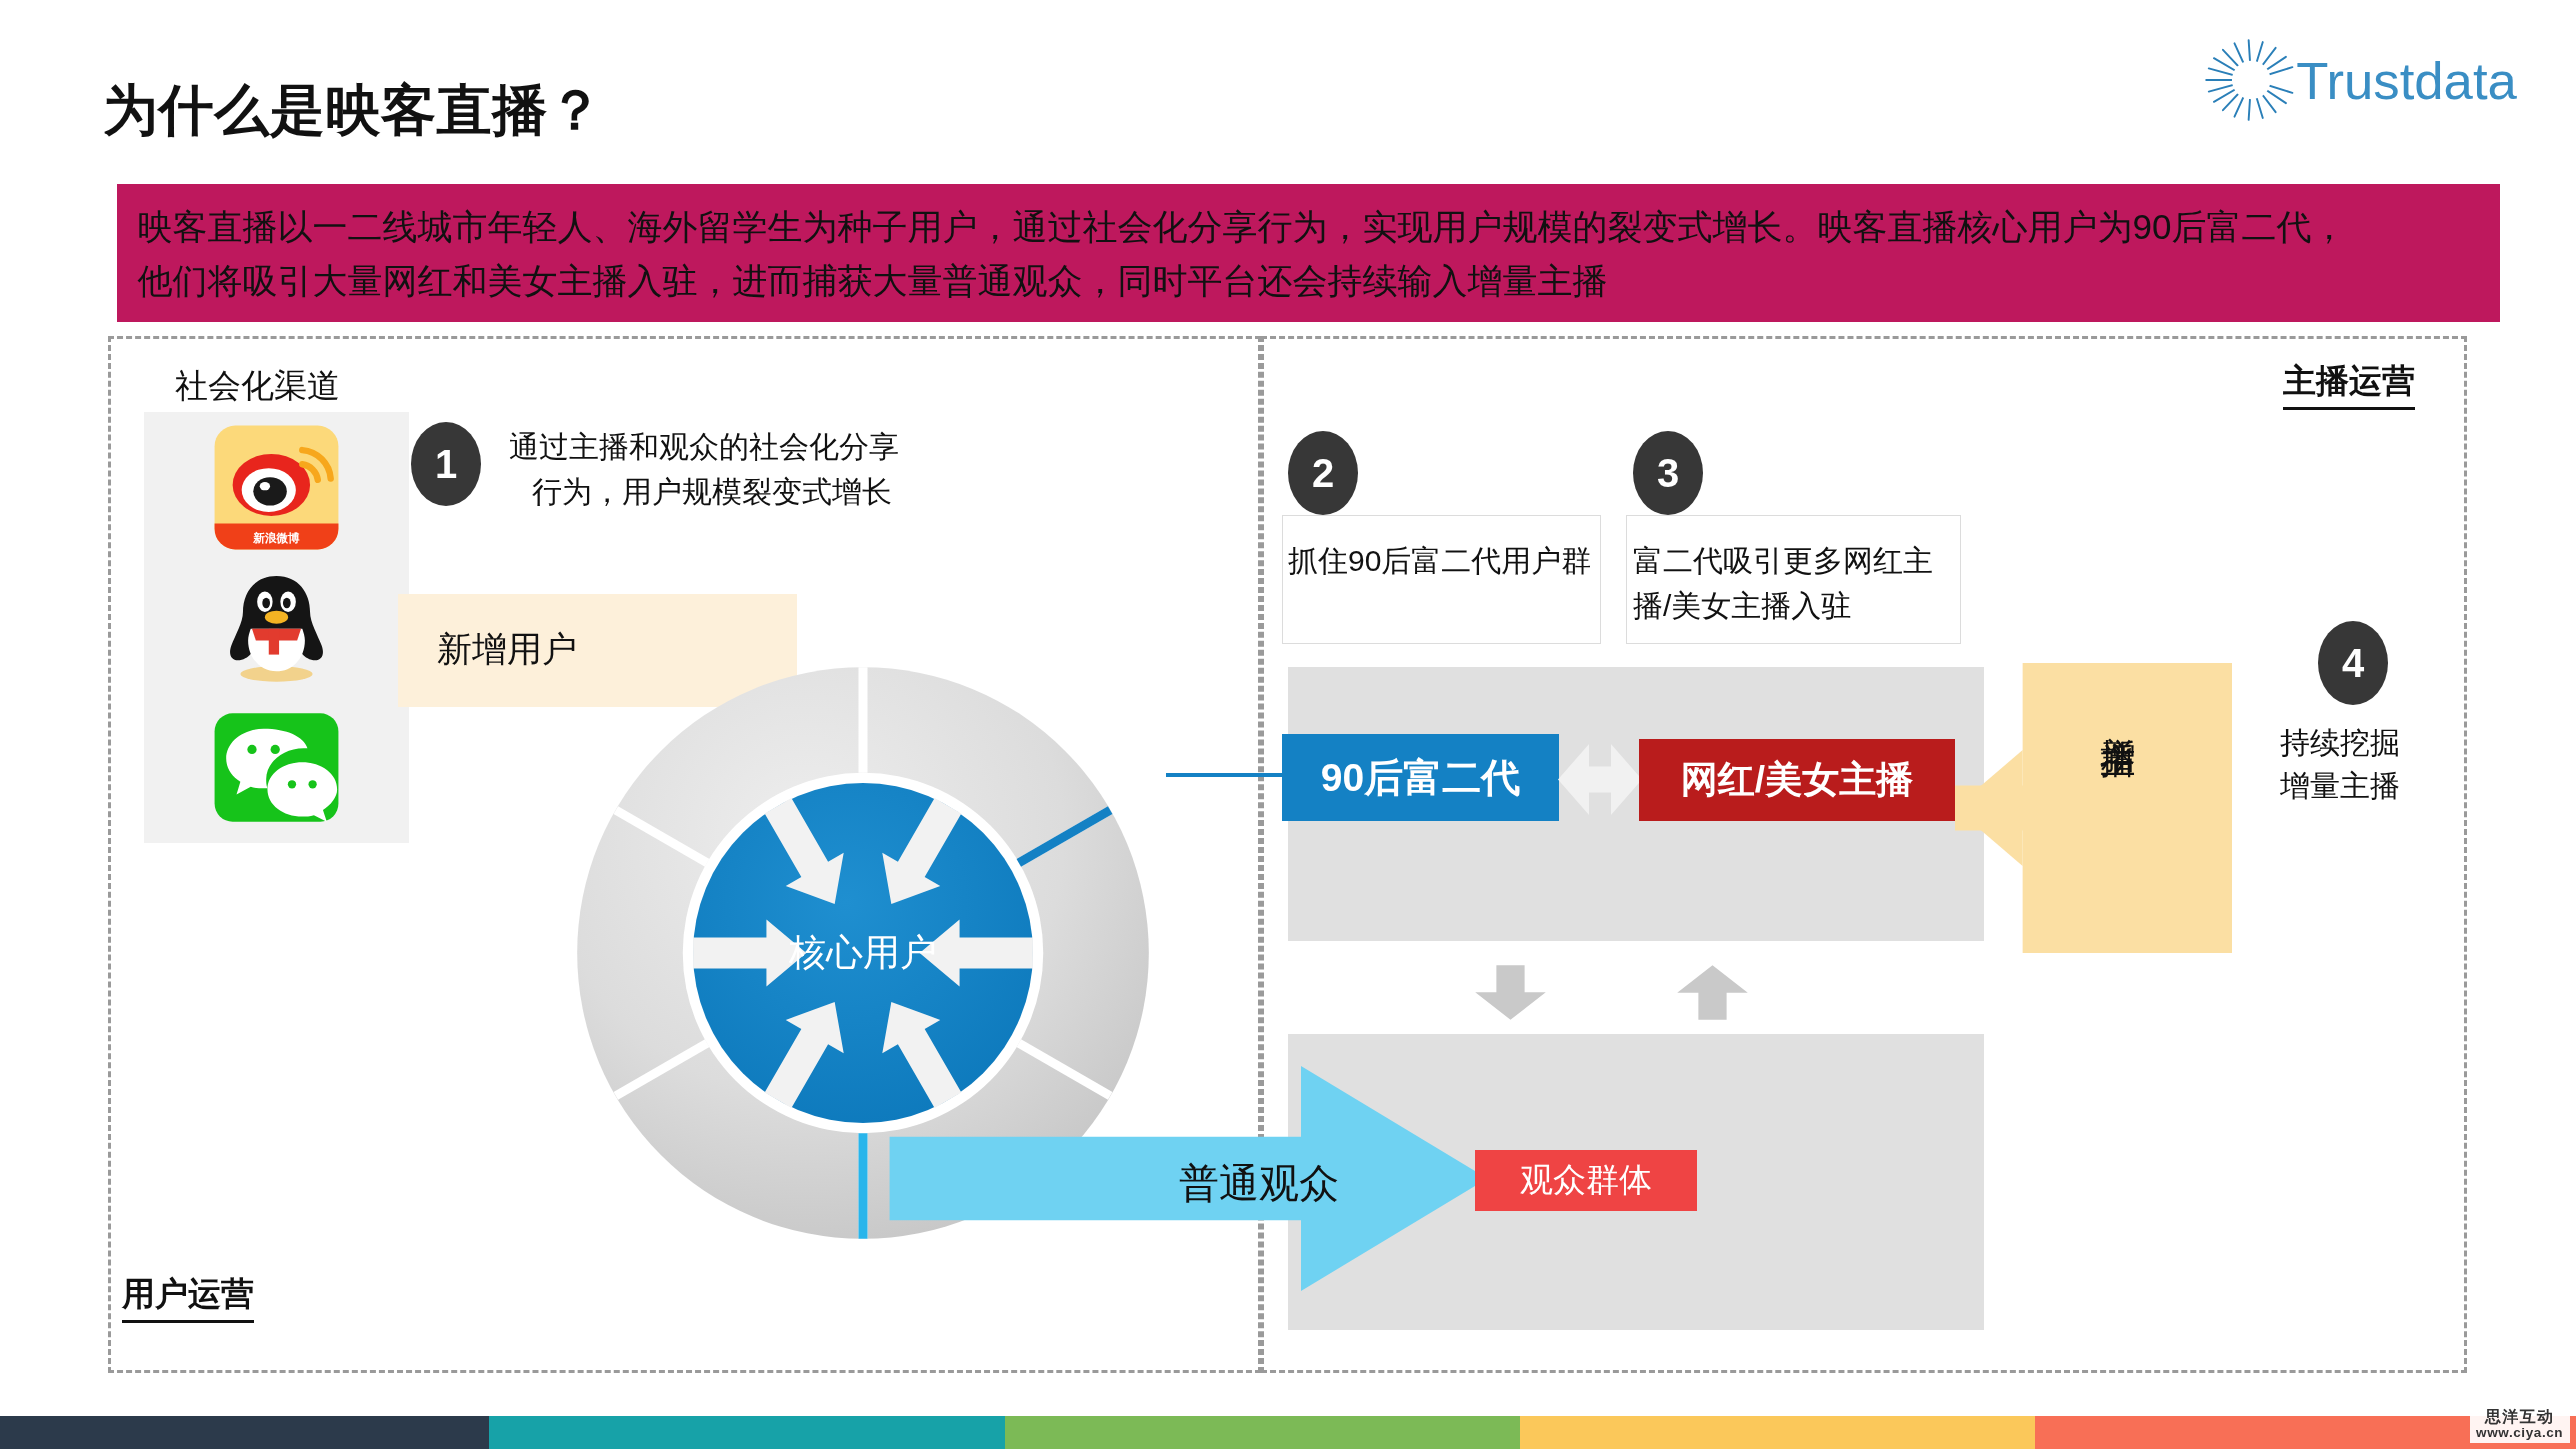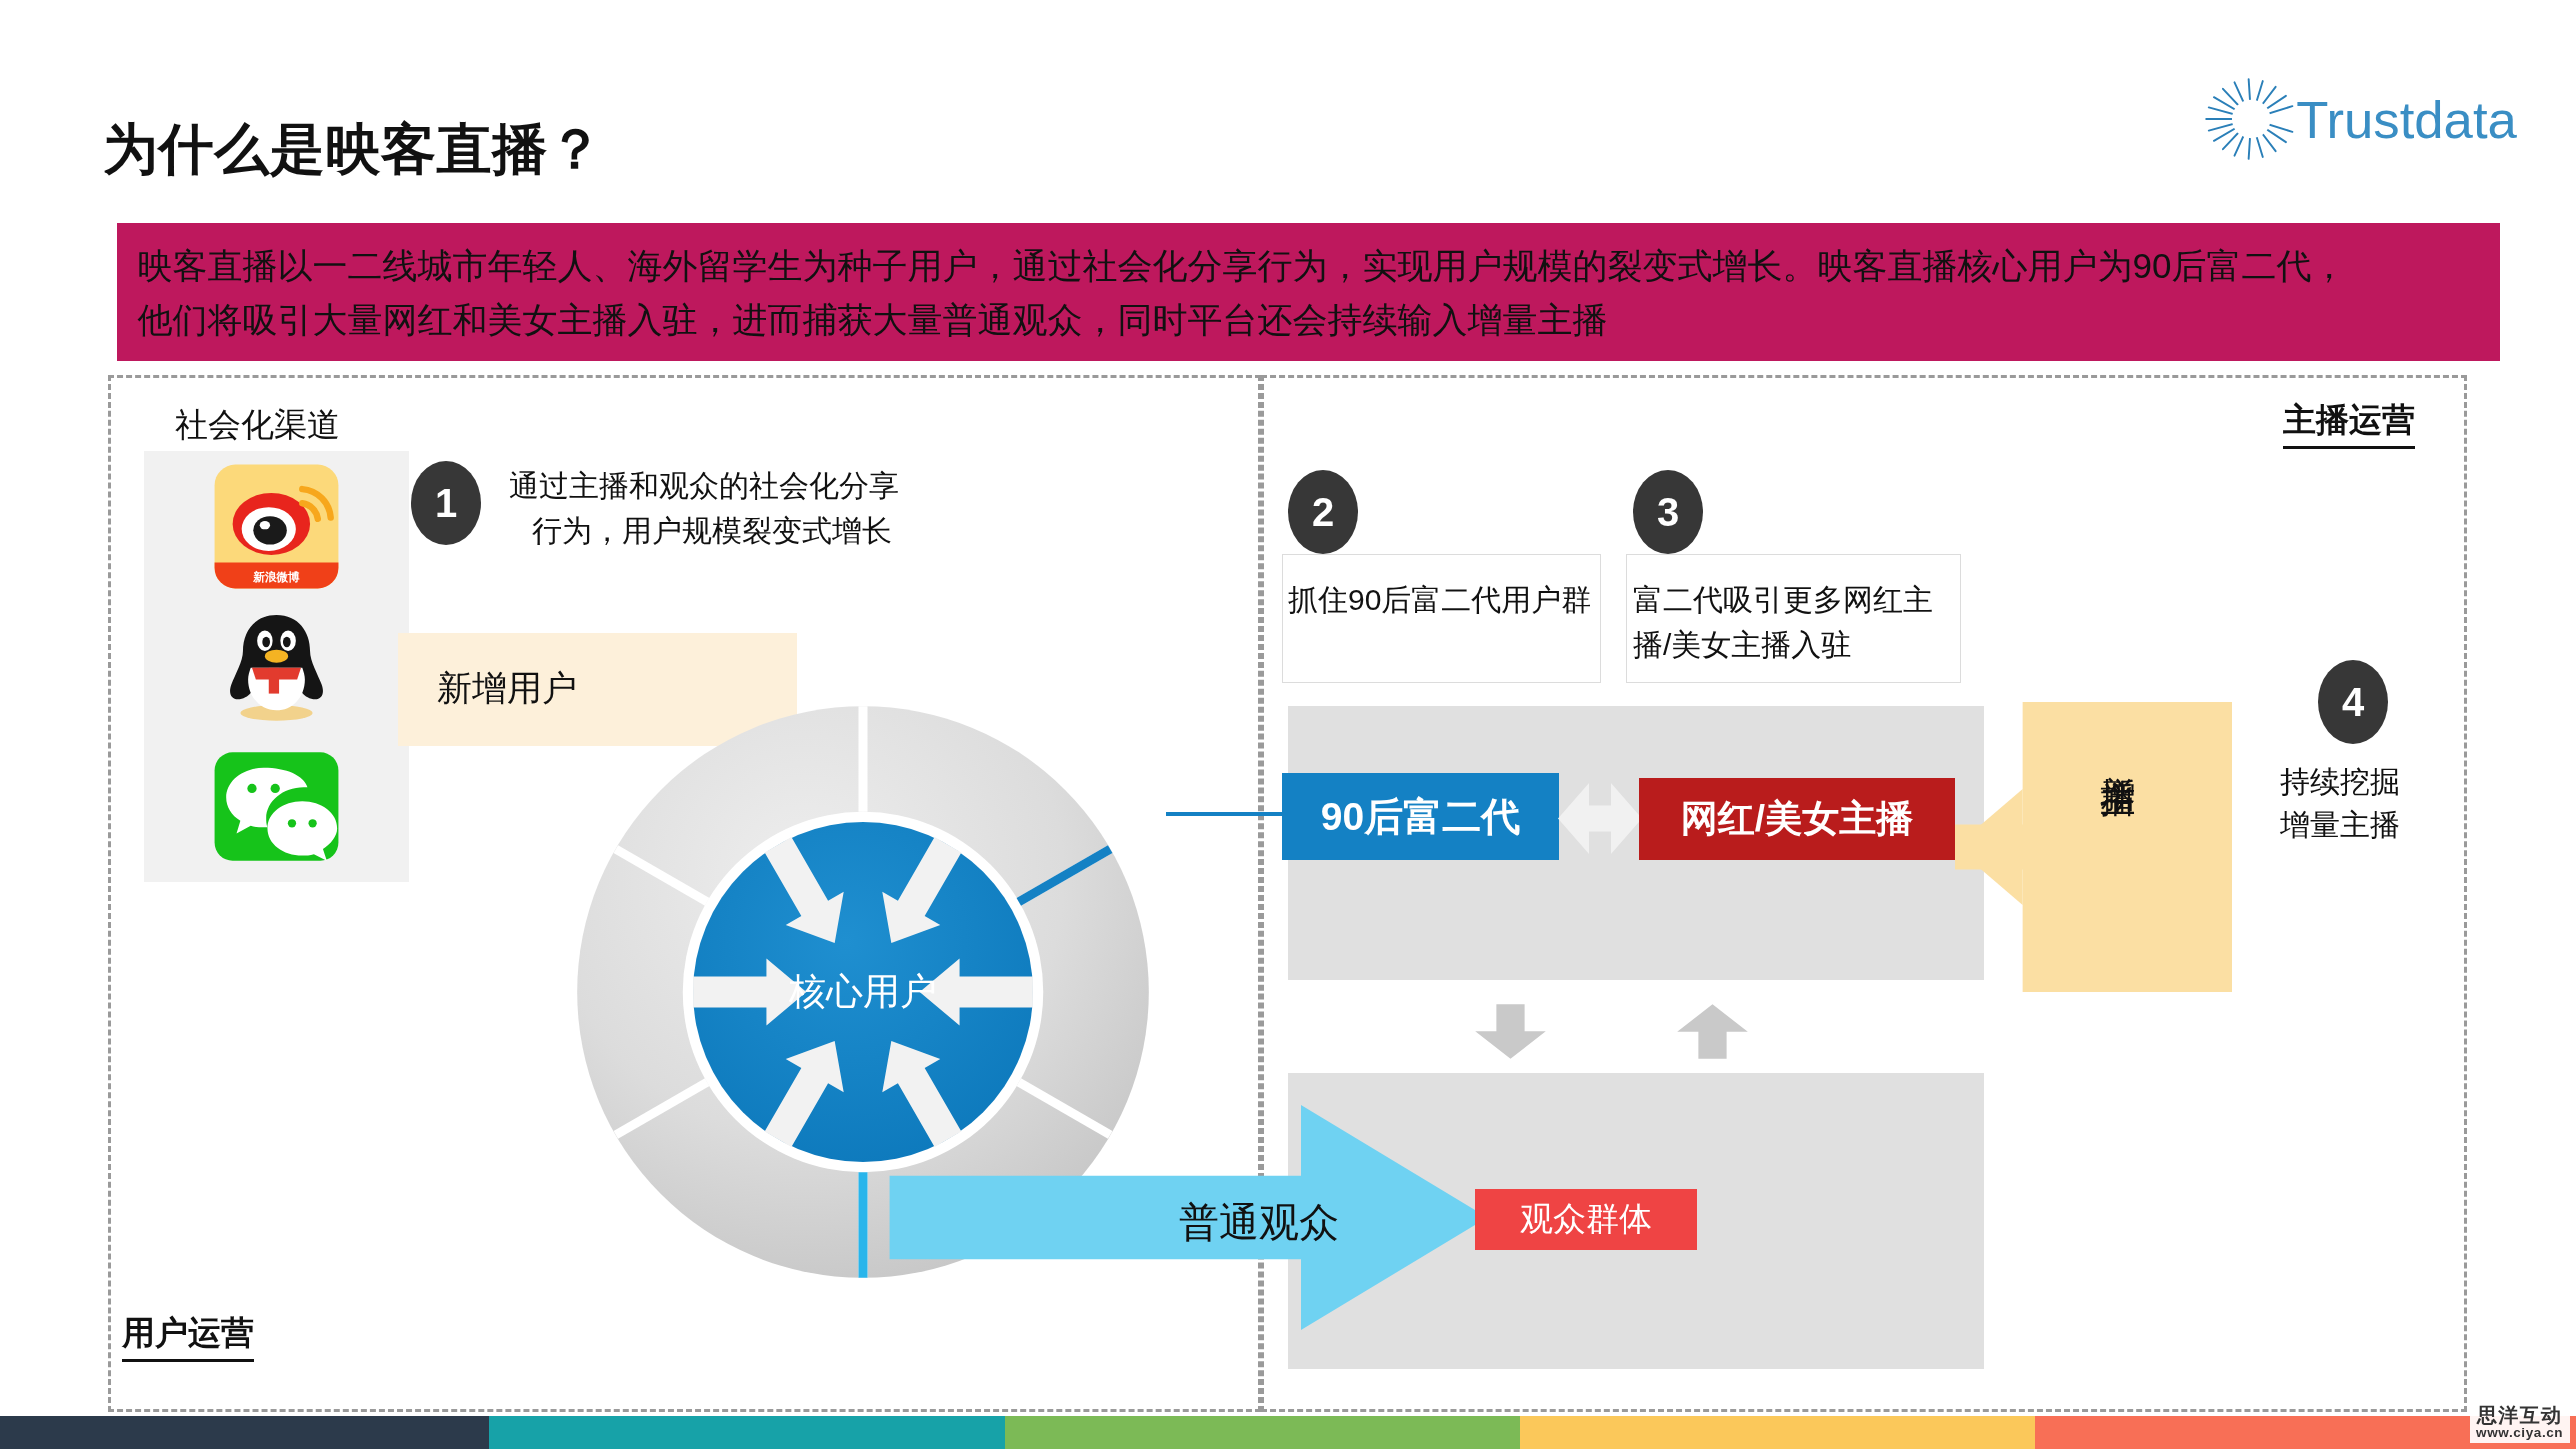--- a/index.html
+++ b/index.html
@@ -3,21 +3,21 @@
 <meta charset="utf-8">
 <style>
   html, body { margin:0; padding:0; }
   body {
     width:2576px; height:1449px;
     background:#ffffff;
     font-family:"Liberation Sans", "DejaVu Sans", sans-serif;
     position:relative;
     overflow:hidden;
   }
-  .slide { position:absolute; inset:0;margin-top:39px; }
+  .slide { position:absolute; inset:0; }
 
   
   #page-title {
     position:absolute; left:103px; top:74px;
     font-size:55px; font-weight:bold; color:#111;
     letter-spacing:0.6px; white-space:nowrap;
   }
   #logo {
     position:absolute; right:48px; top:35px;
     width:335px; height:90px;
@@ -204,21 +204,21 @@
   }
   #bottom-bar .seg { height:100%; }
 
   
   #watermark {
     position:absolute; right:6.4px; bottom:6.4px;
     text-align:center; line-height:1.05;
     background:rgba(255,255,255,0.92);
     padding:2.6px 6.4px;
   }
-  #watermark .wm-cn { font-size:20px; color:#333; letter-spacing:1.3px; font-weight:bold; }
+  #watermark .wm-cn { font-size:16px; color:#333; letter-spacing:1.3px; font-weight:bold; }
   #watermark .wm-url { font-size:13.5px; color:#333; letter-spacing:0.6px; font-weight:bold; }
 </style>
 </head>
 <body>
 
 <div class="slide">
 
   <div id="page-title">为什么是映客直播？</div>
 
   <div id="logo">

